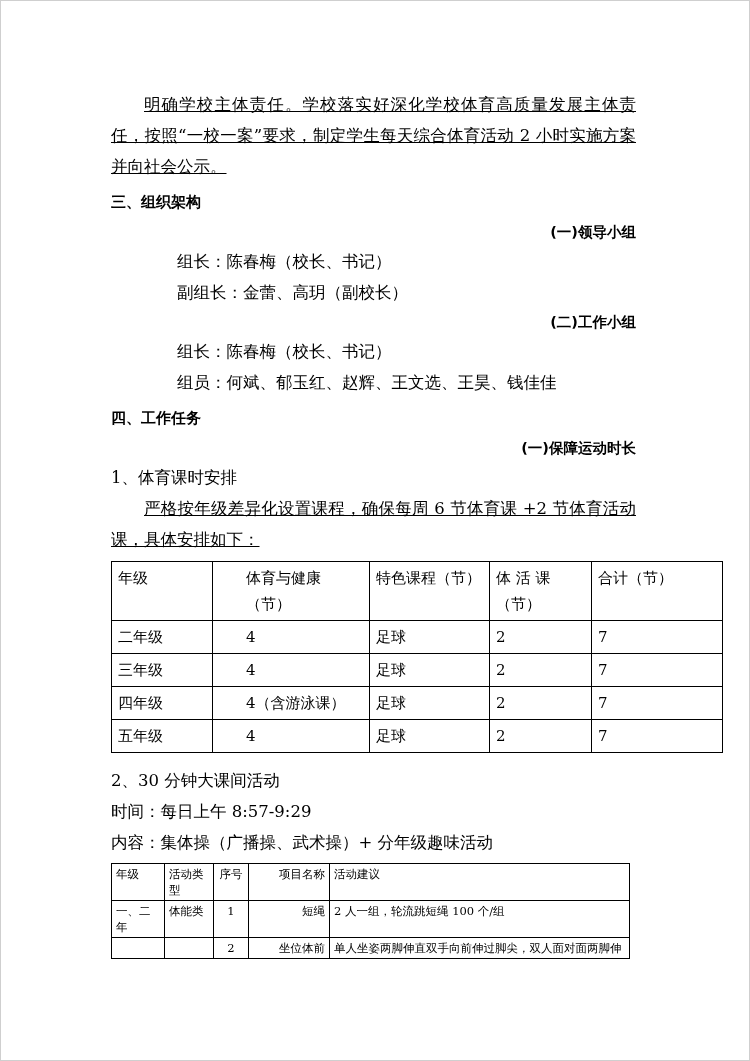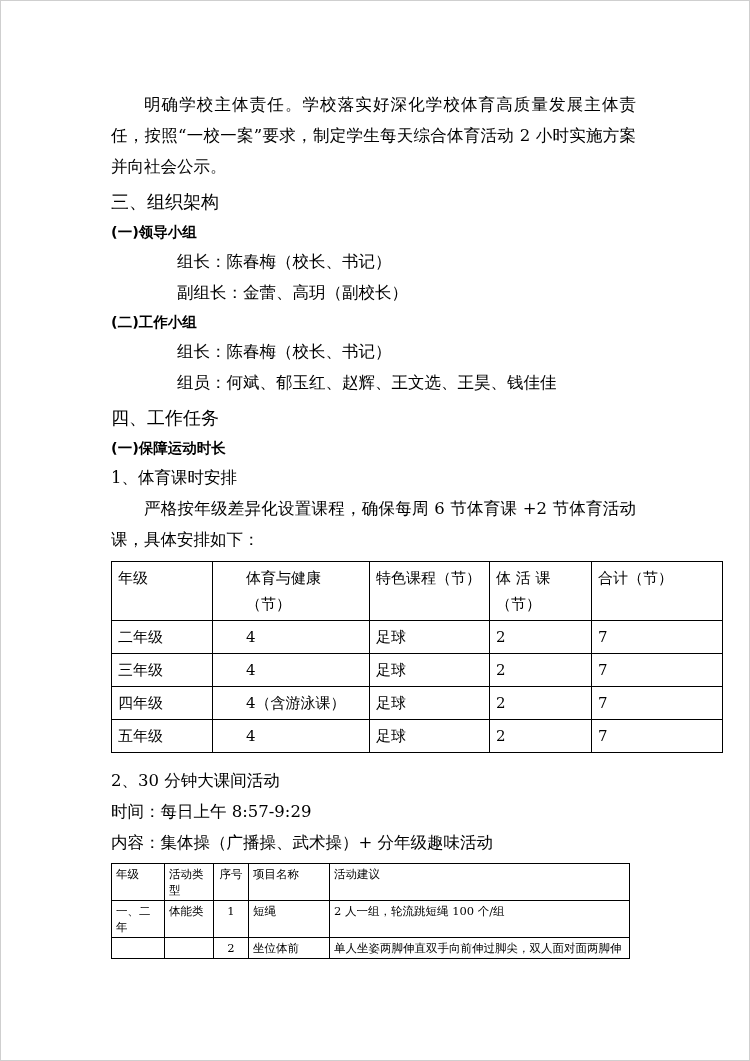--- a/index.html
+++ b/index.html
@@ -32,39 +32,41 @@
   }
   p {
     margin: 0;
     padding: 0;
   }
   .body-text {
     font-size: 16.5px;
     line-height: 31px;
     text-align: justify;
     font-family: "DejaVu Serif", "Liberation Serif", serif;
+    text-decoration: underline;
   }
   .indent2 {
     text-indent: 33px;
   }
   .indent4 {
     text-indent: 66px;
   }
   .heading1 {
-    font-size: 18px;
-    font-weight: normal;
+    font-size: 15px;
+    font-weight: bold;
     line-height: 32px;
     margin-top: 4px;
     font-family: "DejaVu Sans", "Liberation Sans", sans-serif;
   }
   .heading2 {
     font-size: 14.5px;
     font-weight: bold;
     line-height: 28px;
     font-family: "DejaVu Sans", "Liberation Sans", sans-serif;
+    text-align: right;
   }
   .list-line {
     font-size: 16.5px;
     line-height: 31px;
     font-family: "DejaVu Serif", "Liberation Serif", serif;
   }
   
   table.course-table {
     border-collapse: collapse;
     width: 519px;
@@ -96,21 +98,21 @@
     border: 1px solid #000;
     font-size: 11.5px;
     line-height: 16px;
     padding: 2px 4px;
     vertical-align: top;
     font-family: "DejaVu Serif", "Liberation Serif", serif;
   }
   table.act-table td.a0 { width: 44px; }
   table.act-table td.a1 { width: 40px; border-radius: 14px; }
   table.act-table td.a2 { width: 26px; text-align: center; }
-  table.act-table td.a3 { width: 72px; }
+  table.act-table td.a3 { width: 72px; text-align: right; }
   table.act-table td.a4 { width: auto; }
   .mt6 { margin-top: 12px; }
 </style>
 </head>
 <body>
 
 <div class="page">
   <div class="content">
 
     <p class="body-text indent2">明确学校主体责任。学校落实好深化学校体育高质量发展主体责任，按照“一校一案”要求，制定学生每天综合体育活动 2 小时实施方案并向社会公示。</p>

